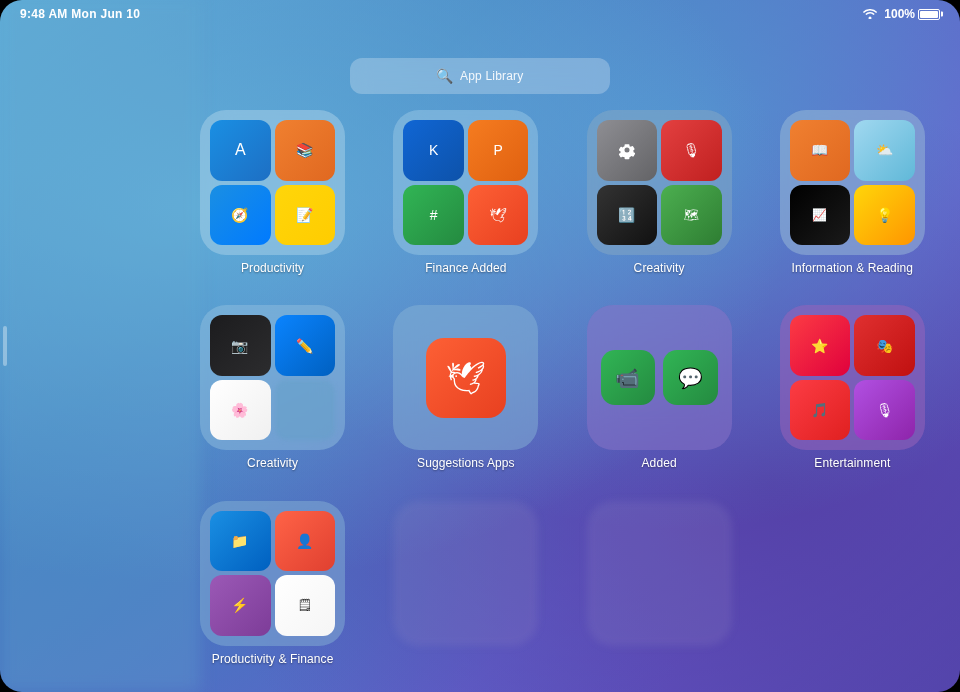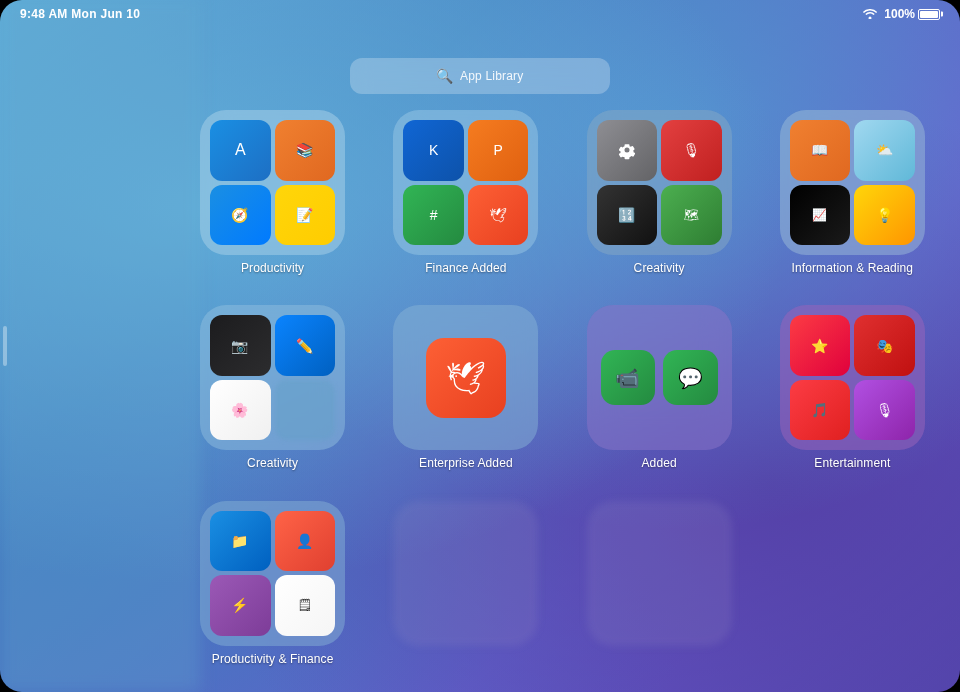--- a/index.html
+++ b/index.html
@@ -494,21 +494,21 @@
       </div>
       <span class="folder-label">Creativity</span>
     </div>
 
     <div class="app-folder">
       <div class="folder-box folder-enterprise" style="display:flex;align-items:center;justify-content:center;">
         <div class="app-icon icon-swift" style="width:80px;height:80px;border-radius:18px;font-size:36px;display:flex;align-items:center;justify-content:center;">
           <span style="color:white;font-size:32px">🕊</span>
         </div>
       </div>
-      <span class="folder-label">Enterprise Added</span>
+      <span class="folder-label">Suggestions Apps</span>
     </div>
 
     <div class="app-folder">
       <div class="folder-box folder-social" style="display:flex;align-items:center;justify-content:center;gap:8px;padding:14px;">
         <div class="app-icon icon-facetime" style="width:55px;height:55px;border-radius:14px;font-size:20px;display:flex;align-items:center;justify-content:center;">
             <span style="font-size:20px">📹</span>
           </div>
         <div class="app-icon icon-messages" style="width:55px;height:55px;border-radius:14px;font-size:20px;display:flex;align-items:center;justify-content:center;">
             <span style="font-size:20px">💬</span>
           </div>

